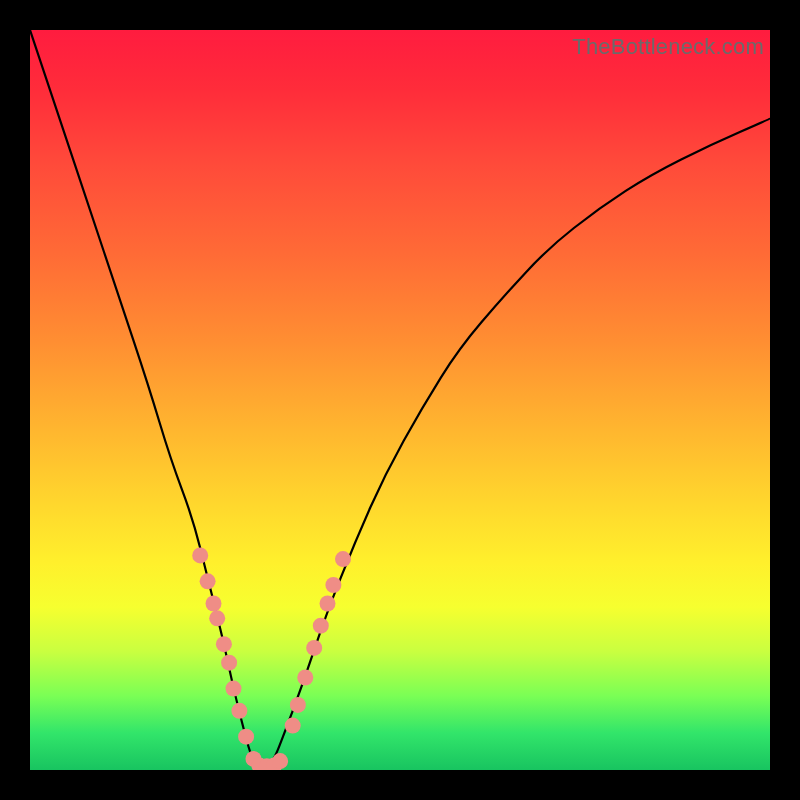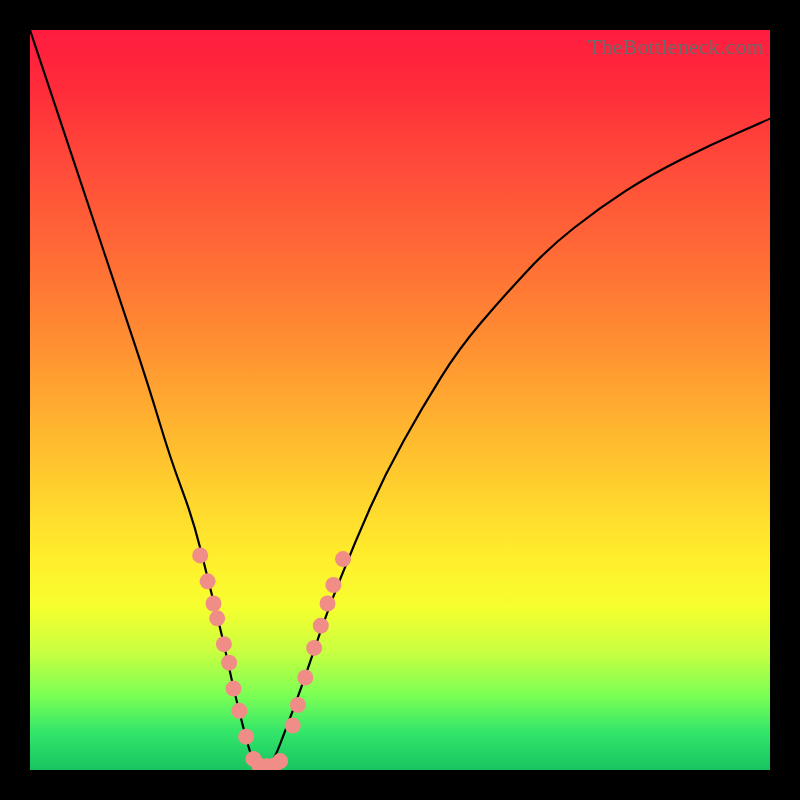--- a/index.html
+++ b/index.html
@@ -9,21 +9,20 @@
     height: 800px;
     overflow: hidden;
     background: #000;
     font-family: Arial, Helvetica, sans-serif;
   }
   .frame {
     position: relative;
     width: 800px;
     height: 800px;
     background: #000;
-    font-family: Liberation Serif, serif;
   }
   .plot {
     position: absolute;
     left: 30px;
     top: 30px;
     width: 740px;
     height: 740px;
     
     background: linear-gradient(to bottom,
       #ff1c3f 0%,

